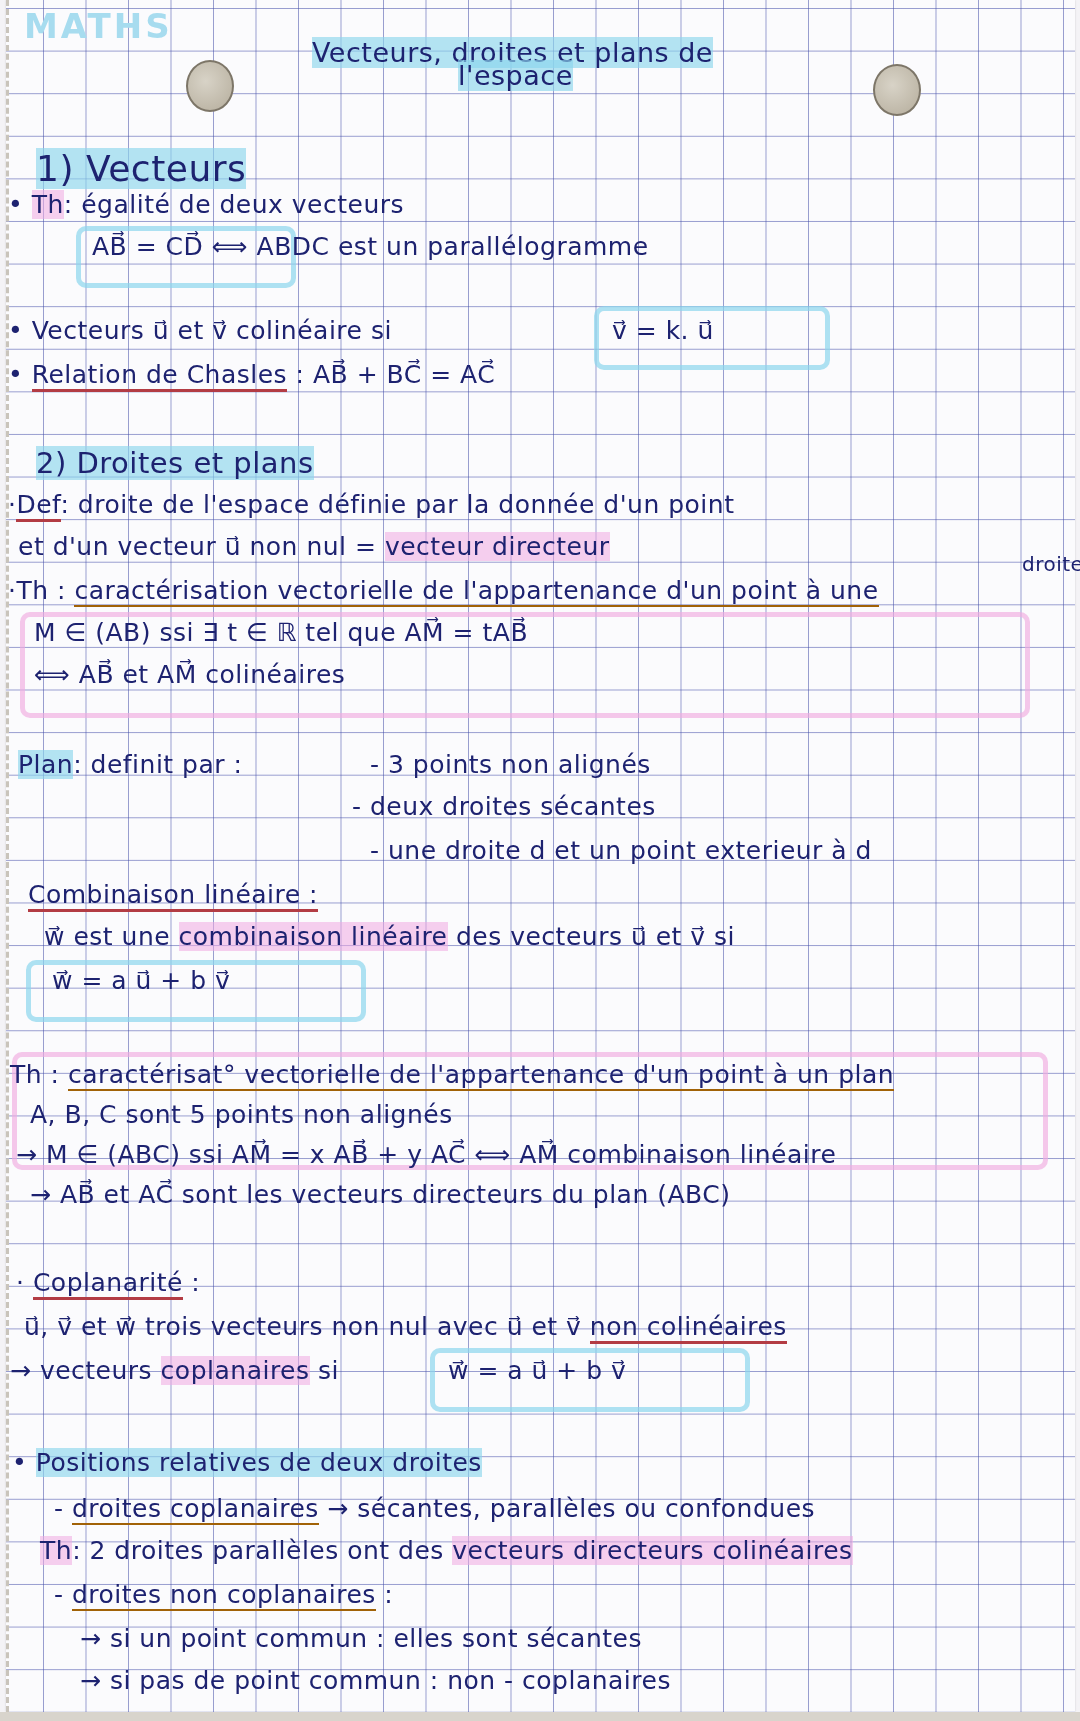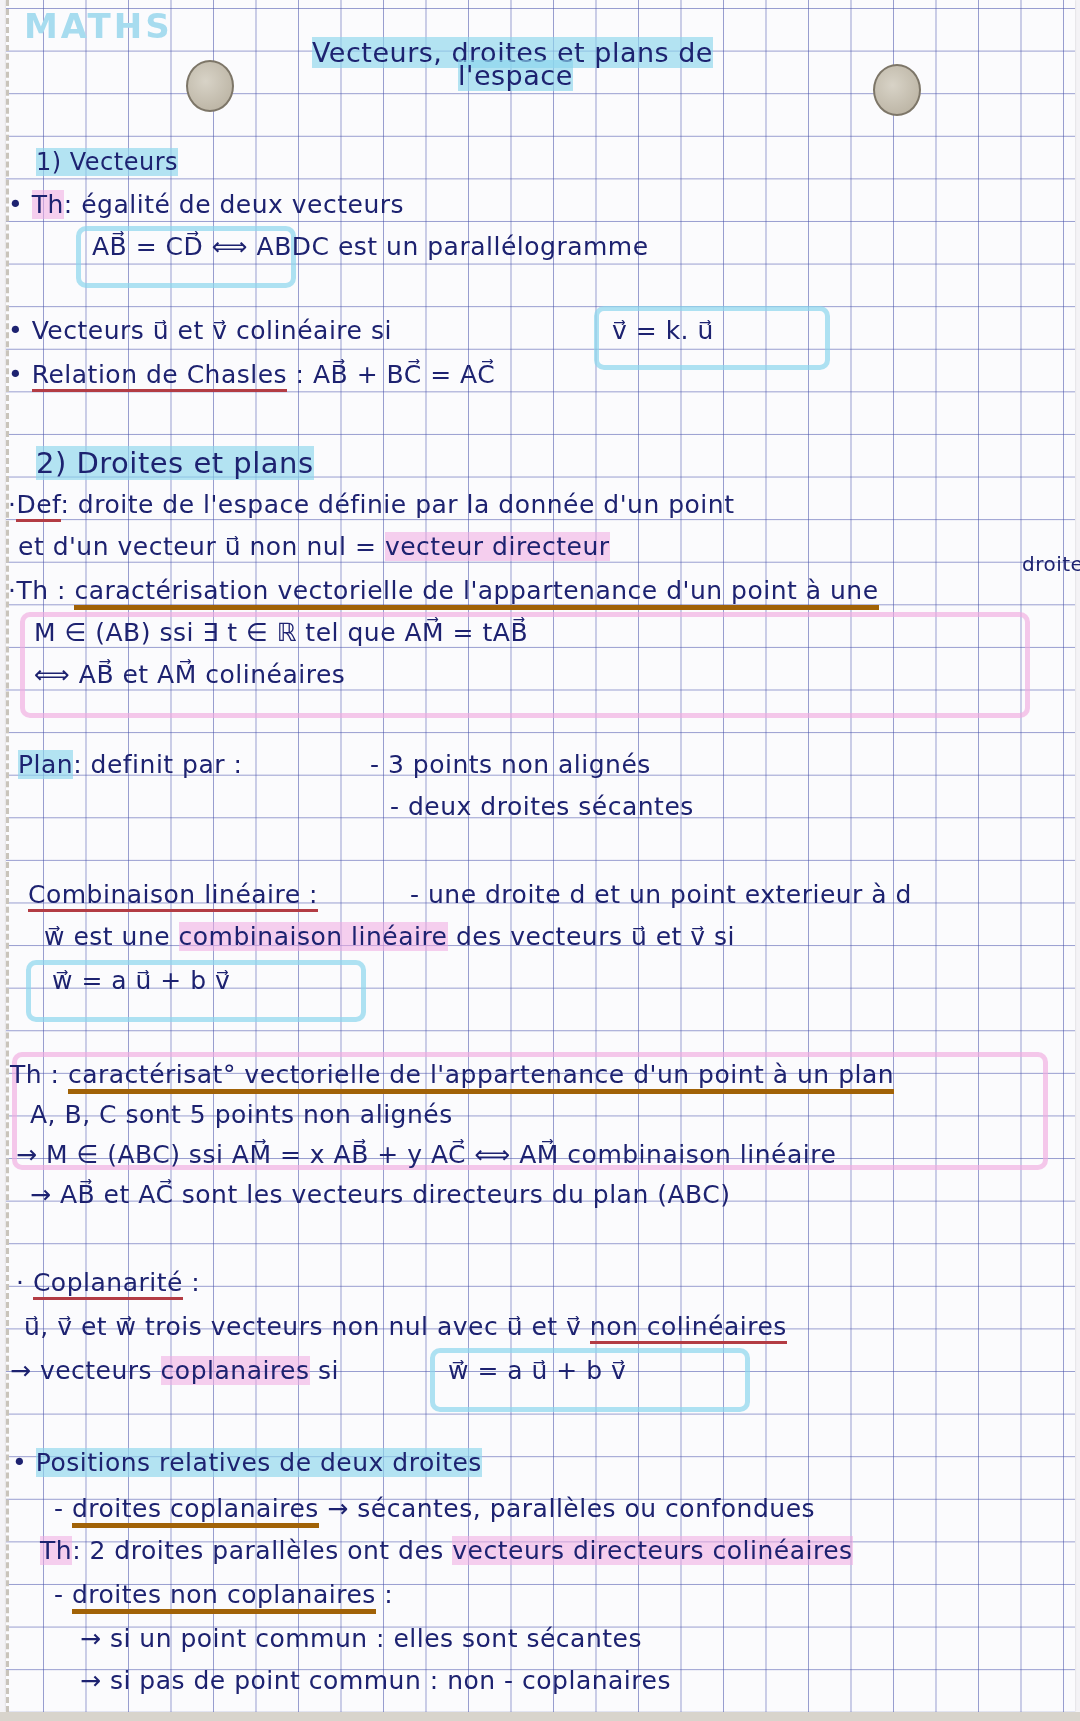--- a/index.html
+++ b/index.html
@@ -28,40 +28,40 @@
     background: radial-gradient(circle at 40% 40%, #d8d3c7, #b5ad9c);
     border:2px solid #7d7668;
   }
   .t { position:absolute; color:#1d2270; white-space:nowrap;
        font-family:"DejaVu Sans", sans-serif; font-size:25px; letter-spacing:0.5px; }
   .title { font-size:27px; }
   .maths { position:absolute; color:#a7dcef; font-size:34px; font-weight:bold; letter-spacing:3px; }
   .hl-blue { background:rgba(140,214,236,0.65); }
   .hl-pink { background:rgba(240,170,225,0.55); }
   .ul-red { border-bottom:3px solid #b33c44;text-align:center; }
-  .ul-blue { border-bottom:5px solid #a16207; }
+  .ul-blue { border-bottom:2px solid #a16207; }
   .box-blue { position:absolute; border:5px solid rgba(140,214,236,0.7); border-radius:10px; }
   .box-pink { position:absolute; border:5px solid rgba(240,170,225,0.65); border-radius:10px; }
   .small { font-size:20px; }
 </style>
 </head>
 <body>
 
 <div class="page"></div>
 <div class="bottom-edge"></div>
 
 <div class="hole" style="left:186px;top:60px;"></div>
 <div class="hole" style="left:873px;top:64px;"></div>
 
 <div class="maths" style="left:24px;top:6px;">MATHS</div>
 
 <div class="t title" style="left:312px;top:14px;margin-top:23px;"><span class="hl-blue">Vecteurs, droites et plans de</span></div>
 <div class="t title" style="left:450px;top:60px;padding-left:8px;"><span class="hl-blue">l'espace</span></div>
 
-<div class="t" style="left:36px;top:148px;font-size:24px;"><span class="hl-blue">1) Vecteurs</span></div>
+<div class="t" style="left:36px;top:148px;font-size:36px;"><span class="hl-blue">1) Vecteurs</span></div>
 
 <div class="t" style="left:8px;top:190px;">• <span class="hl-pink">Th</span><span>: égalité de deux vecteurs</span></div>
 <div class="box-blue" style="left:76px;top:226px;width:210px;height:52px;"></div>
 <div class="t" style="left:92px;top:232px;">AB⃗ = CD⃗  ⟺  ABDC est un parallélogramme</div>
 
 <div class="box-blue" style="left:594px;top:306px;width:226px;height:54px;"></div>
 <div class="t" style="left:8px;top:316px;"><span>• Vecteurs u⃗ et v⃗ colinéaire si</span></div>
 <div class="t" style="left:612px;top:316px;">v⃗ = k. u⃗</div>
 <div class="t" style="left:8px;top:360px;">• <span class="ul-red">Relation de Chasles</span> <span>: AB⃗ + BC⃗ = AC⃗</span></div>
 
@@ -70,22 +70,22 @@
 <div class="t" style="left:18px;top:532px;"><span>et d'un vecteur u⃗ non nul =</span> <span class="hl-pink">vecteur directeur</span></div>
 <div class="t small" style="left:1022px;top:552px;">droite</div>
 <div class="t" style="left:8px;top:576px;">·<span>Th</span> : <span class="ul-blue">caractérisation vectorielle de l'appartenance d'un point à une</span></div>
 
 <div class="box-pink" style="left:20px;top:612px;width:1000px;height:96px;"></div>
 <div class="t" style="left:34px;top:618px;">M ∈ (AB) ssi ∃ t ∈ ℝ tel que AM⃗ = tAB⃗</div>
 <div class="t" style="left:34px;top:660px;">⟺ AB⃗ et AM⃗ colinéaires</div>
 
 <div class="t" style="left:18px;top:750px;"><span class="hl-blue">Plan</span><span>: definit par :</span></div>
 <div class="t" style="left:370px;top:750px;">- 3 points non alignés</div>
-<div class="t" style="left:390px;top:792px;">- deux droites sécantes</div>
-<div class="t" style="left:370px;top:880px;margin-left:40px;">- une droite d et un point exterieur à d</div>
+<div class="t" style="left:352px;top:792px;">- deux droites sécantes</div>
+<div class="t" style="left:370px;top:836px;">- une droite d et un point exterieur à d</div>
 
 <div class="t" style="left:28px;top:880px;"><span class="ul-red">Combinaison linéaire :</span></div>
 <div class="t" style="left:44px;top:922px;"><span>w⃗ est une</span> <span class="hl-pink">combinaison linéaire</span> <span>des vecteurs u⃗ et v⃗ si</span></div>
 <div class="box-blue" style="left:26px;top:960px;width:330px;height:52px;"></div>
 <div class="t" style="left:52px;top:966px;">w⃗ = a u⃗ + b v⃗</div>
 
 <div class="box-pink" style="left:12px;top:1052px;width:1026px;height:108px;"></div>
 <div class="t" style="left:10px;top:1060px;"><span>Th</span> : <span class="ul-blue">caractérisat° vectorielle de l'appartenance d'un point à un plan</span></div>
 <div class="t" style="left:30px;top:1100px;">A, B, C sont 5 points non alignés</div>
 <div class="t" style="left:16px;top:1140px;">→ M ∈ (ABC) ssi AM⃗ = x AB⃗ + y AC⃗ ⟺ AM⃗ combinaison linéaire</div>

